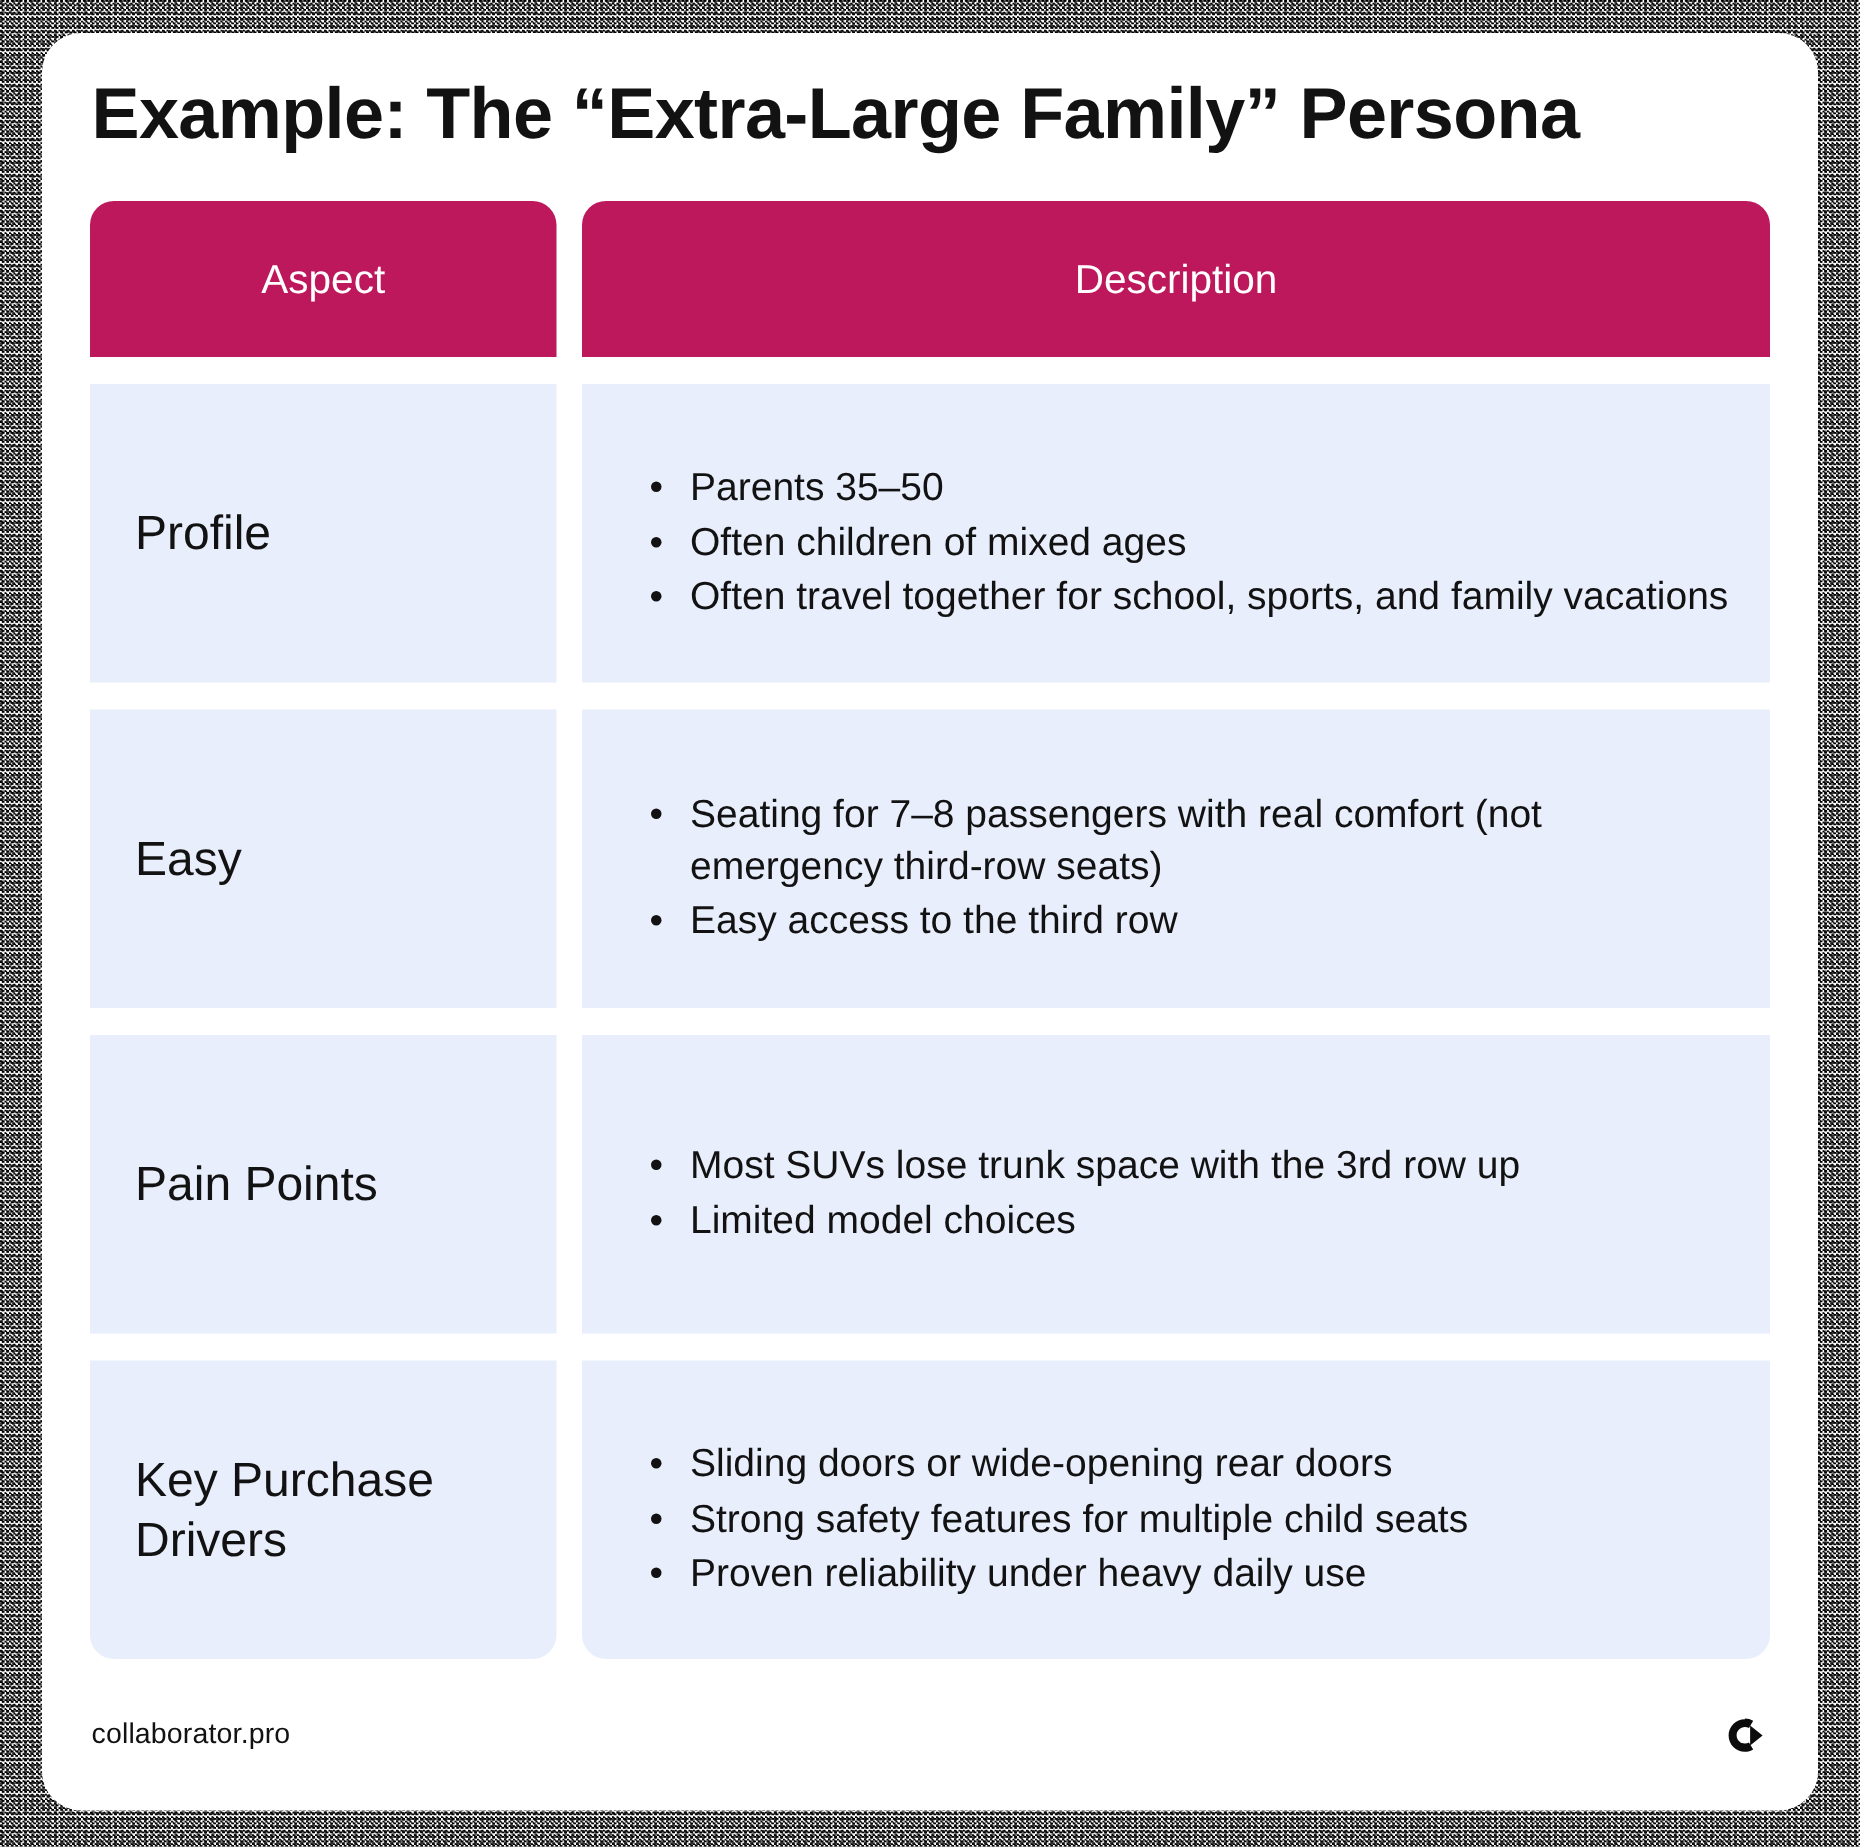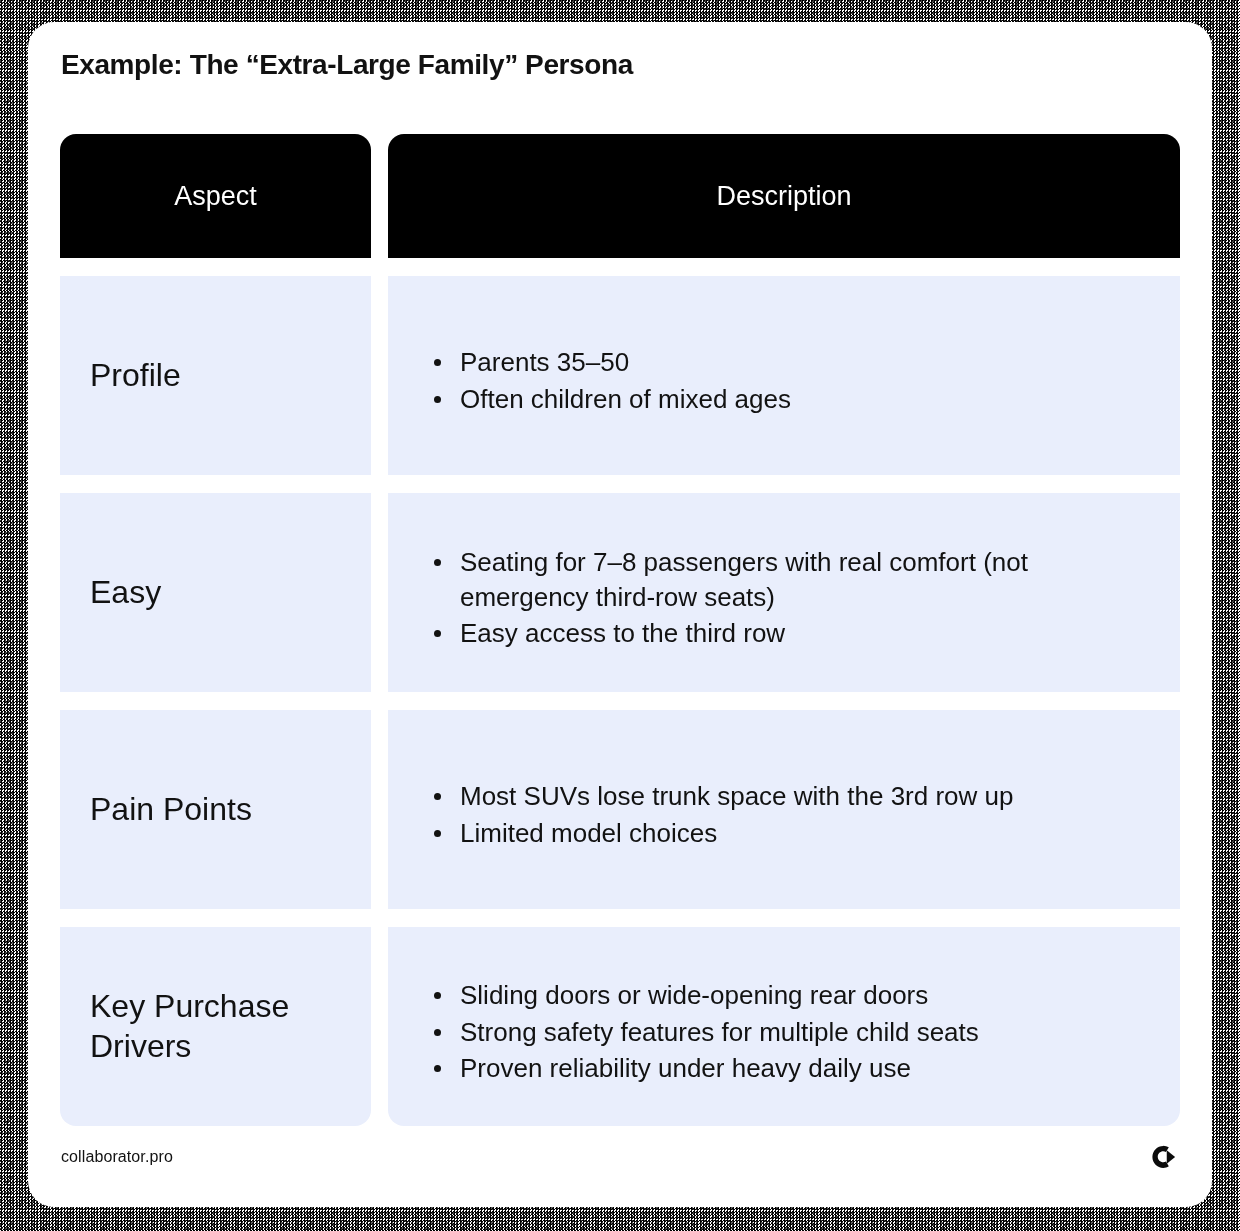--- a/index.html
+++ b/index.html
@@ -46,21 +46,21 @@
     border-radius: 26px;
     box-sizing: border-box;
     z-index: 5;
     overflow: hidden;
   }
 
   .page-title {
     position: absolute;
     left: 33px;
     top: 27px;
-    font-size: 28px;
+    font-size: 48px;
     font-weight: 700;
     letter-spacing: -0.4px;
     color: #121212;
     white-space: nowrap;
   }
 
   
   .table {
     position: absolute;
     left: 32px;
@@ -85,22 +85,22 @@
   .cell-desc {
     flex: 1 1 auto;
     box-sizing: border-box;
     display: flex;
     align-items: center;
   }
 
   
   .header-row .cell-aspect,
   .header-row .cell-desc {
-    background: #000000;
-    height: 124px;
+    background: #be185d;
+    height: 104px;
     border-radius: 16px 16px 0 0;
     justify-content: center;
     color: #ffffff;
     font-size: 27px;
     font-weight: 500;
   }
 
   
   .body-row .cell-aspect,
   .body-row .cell-desc {
@@ -153,21 +153,21 @@
     position: absolute;
     left: 33px;
     right: 33px;
     top: 1110px;
     height: 50px;
     display: flex;
     align-items: center;
     justify-content: space-between;
   }
   .footer-url {
-    font-size: 16px;
+    font-size: 19px;
     color: #121212;
     letter-spacing: .1px;
   }
   .logo {
     width: 34px;
     height: 34px;
     display: block;
   }
 </style>
 </head>
@@ -185,20 +185,21 @@
       <div class="cell-aspect">Aspect</div>
       <div class="cell-desc">Description</div>
     </div>
 
     <div class="trow body-row">
       <div class="cell-aspect">Profile</div>
       <div class="cell-desc">
         <ul class="bullets">
           <li>Parents 35–50</li>
           <li>Often children of mixed ages</li>
+          <li>Often travel together for school, sports, and family vacations</li>
         </ul>
       </div>
     </div>
 
     <div class="trow body-row">
       <div class="cell-aspect">Easy</div>
       <div class="cell-desc">
         <ul class="bullets">
           <li>Seating for 7–8 passengers with real comfort (not emergency third-row seats)</li>
           <li>Easy access to the third row</li>

